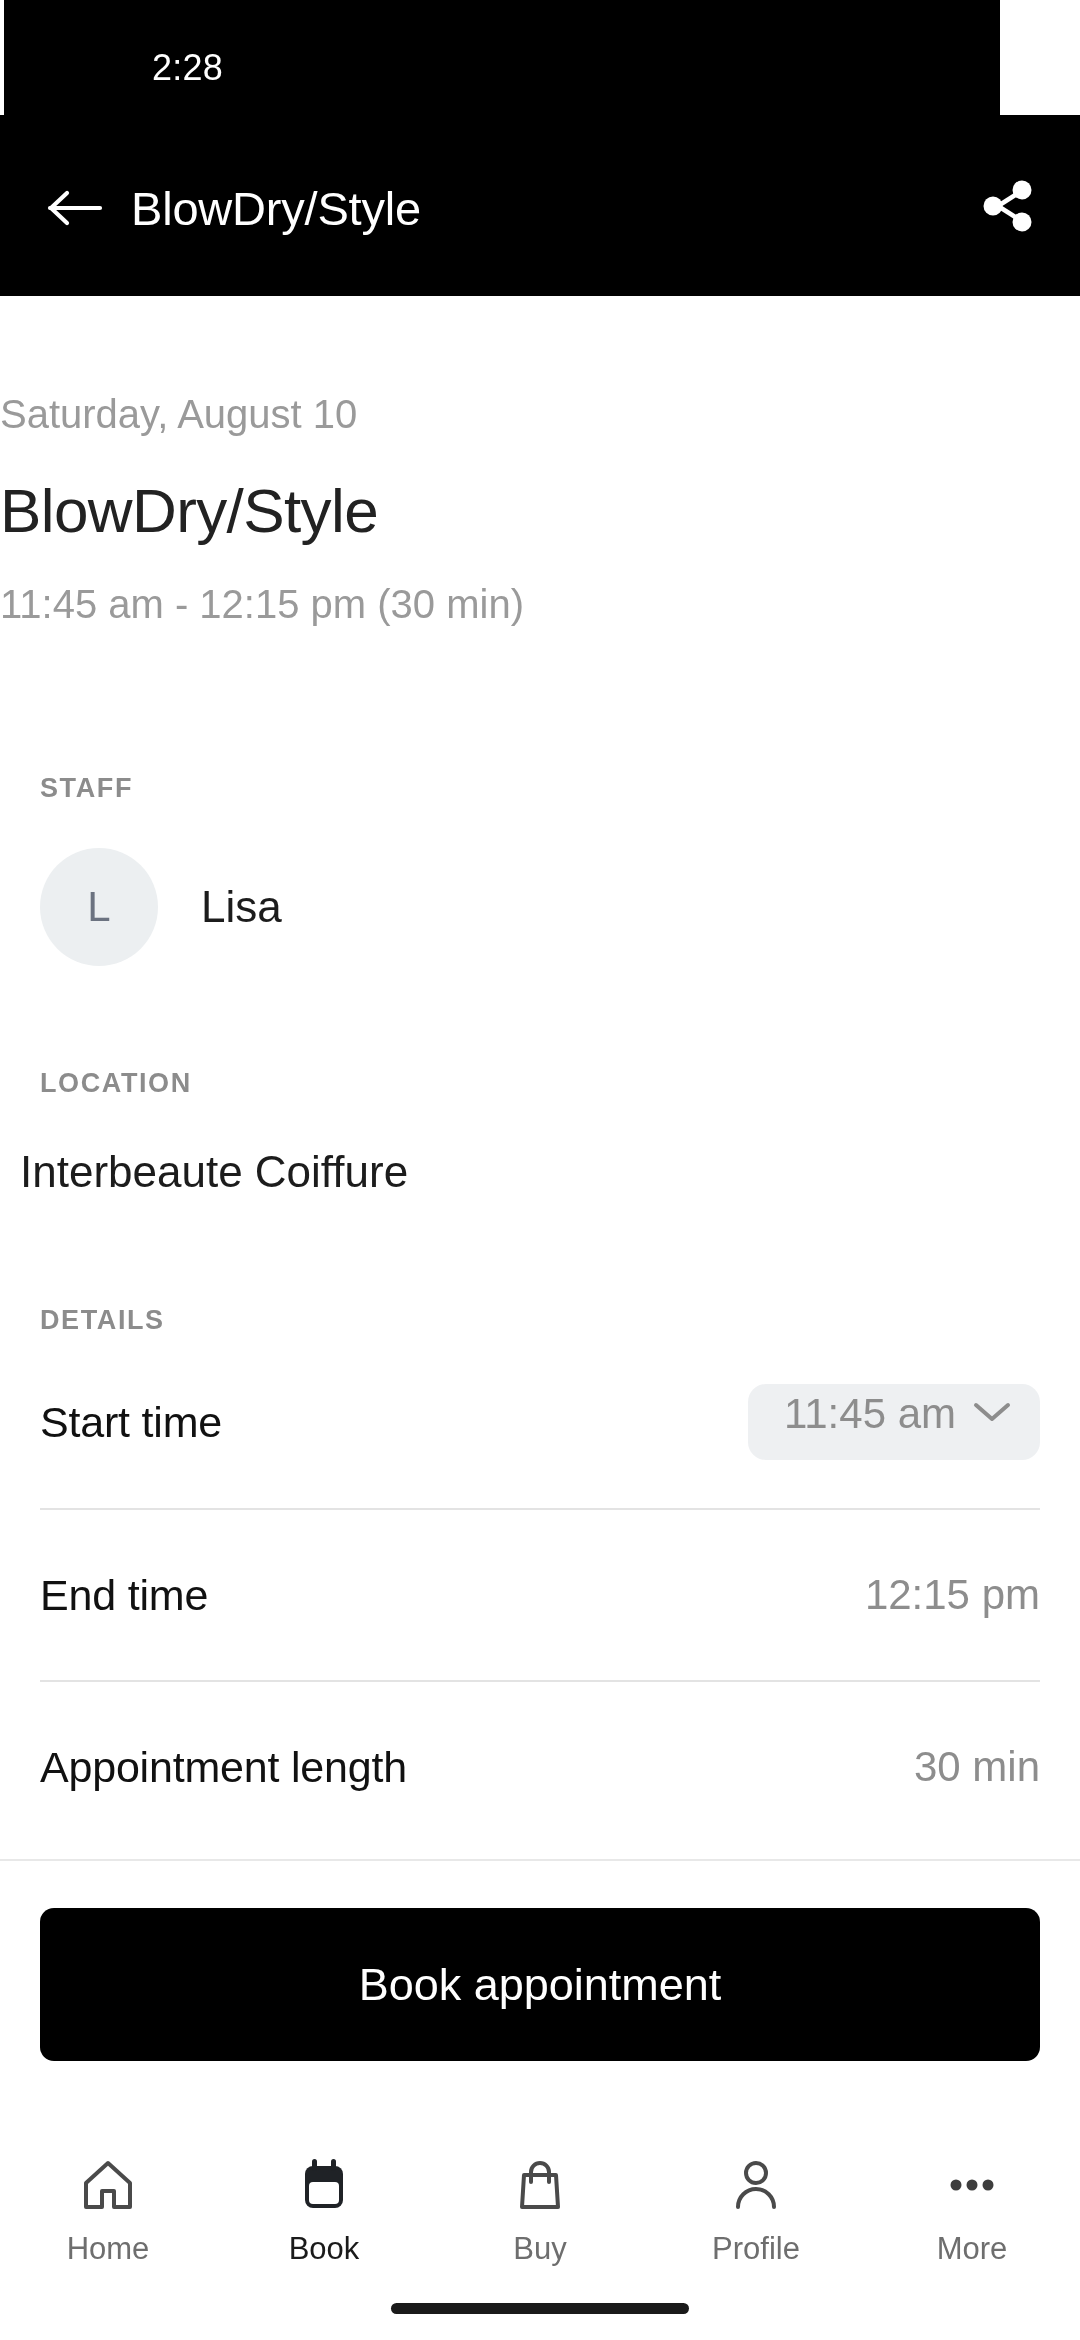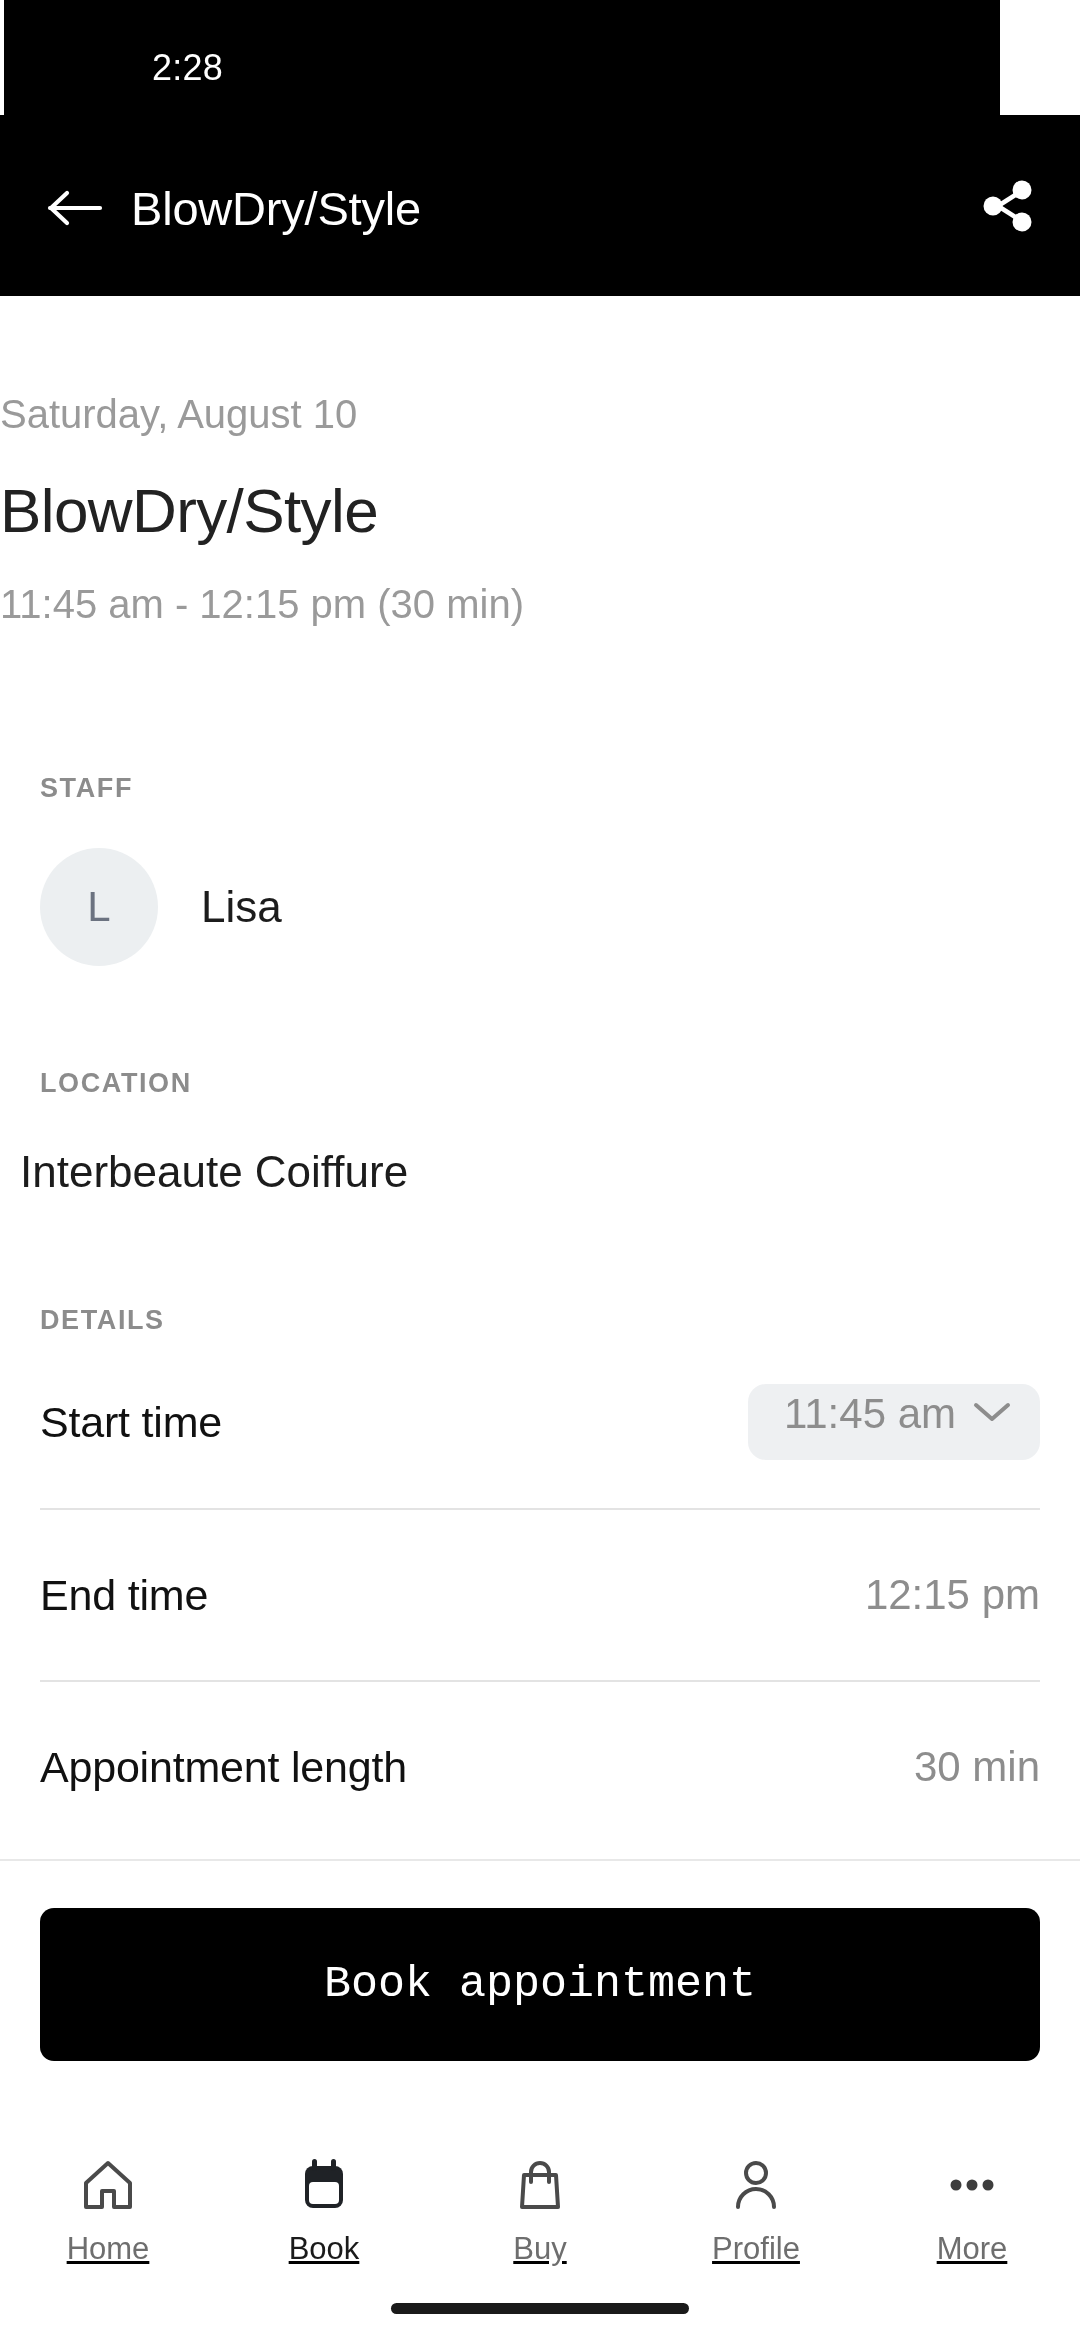--- a/index.html
+++ b/index.html
@@ -131,31 +131,31 @@
     position:absolute; left:0; top:1859px;
     width:1080px; height:255px;
     background:#ffffff;
     border-top:2px solid #e8e8e8;
   }
   .cta-button {
     position:absolute; left:40px; top:47px;
     width:1000px; height:153px;
     background:#000000; border:none; border-radius:14px;
     color:#ffffff; font-size:45px; font-weight:400;
-    font-family:Liberation Mono, monospace;
+    font-family:Liberation Sans, sans-serif;
     display:flex; align-items:center; justify-content:center;
     cursor:pointer;
   }
 
   
   .tabbar {
     position:absolute; left:0; top:2114px;
     width:1080px; height:226px;
     background:#ffffff;
-    display:flex; align-items:flex-start;text-decoration:underline;
+    display:flex; align-items:flex-start;
   }
   .tab {
     flex:1 1 0;
     padding-top:38px;
     display:flex; flex-direction:column; align-items:center;
     gap:13px;
     cursor:pointer;
   }
   .tab-icon {
     height:66px; display:flex; align-items:center; justify-content:center;

